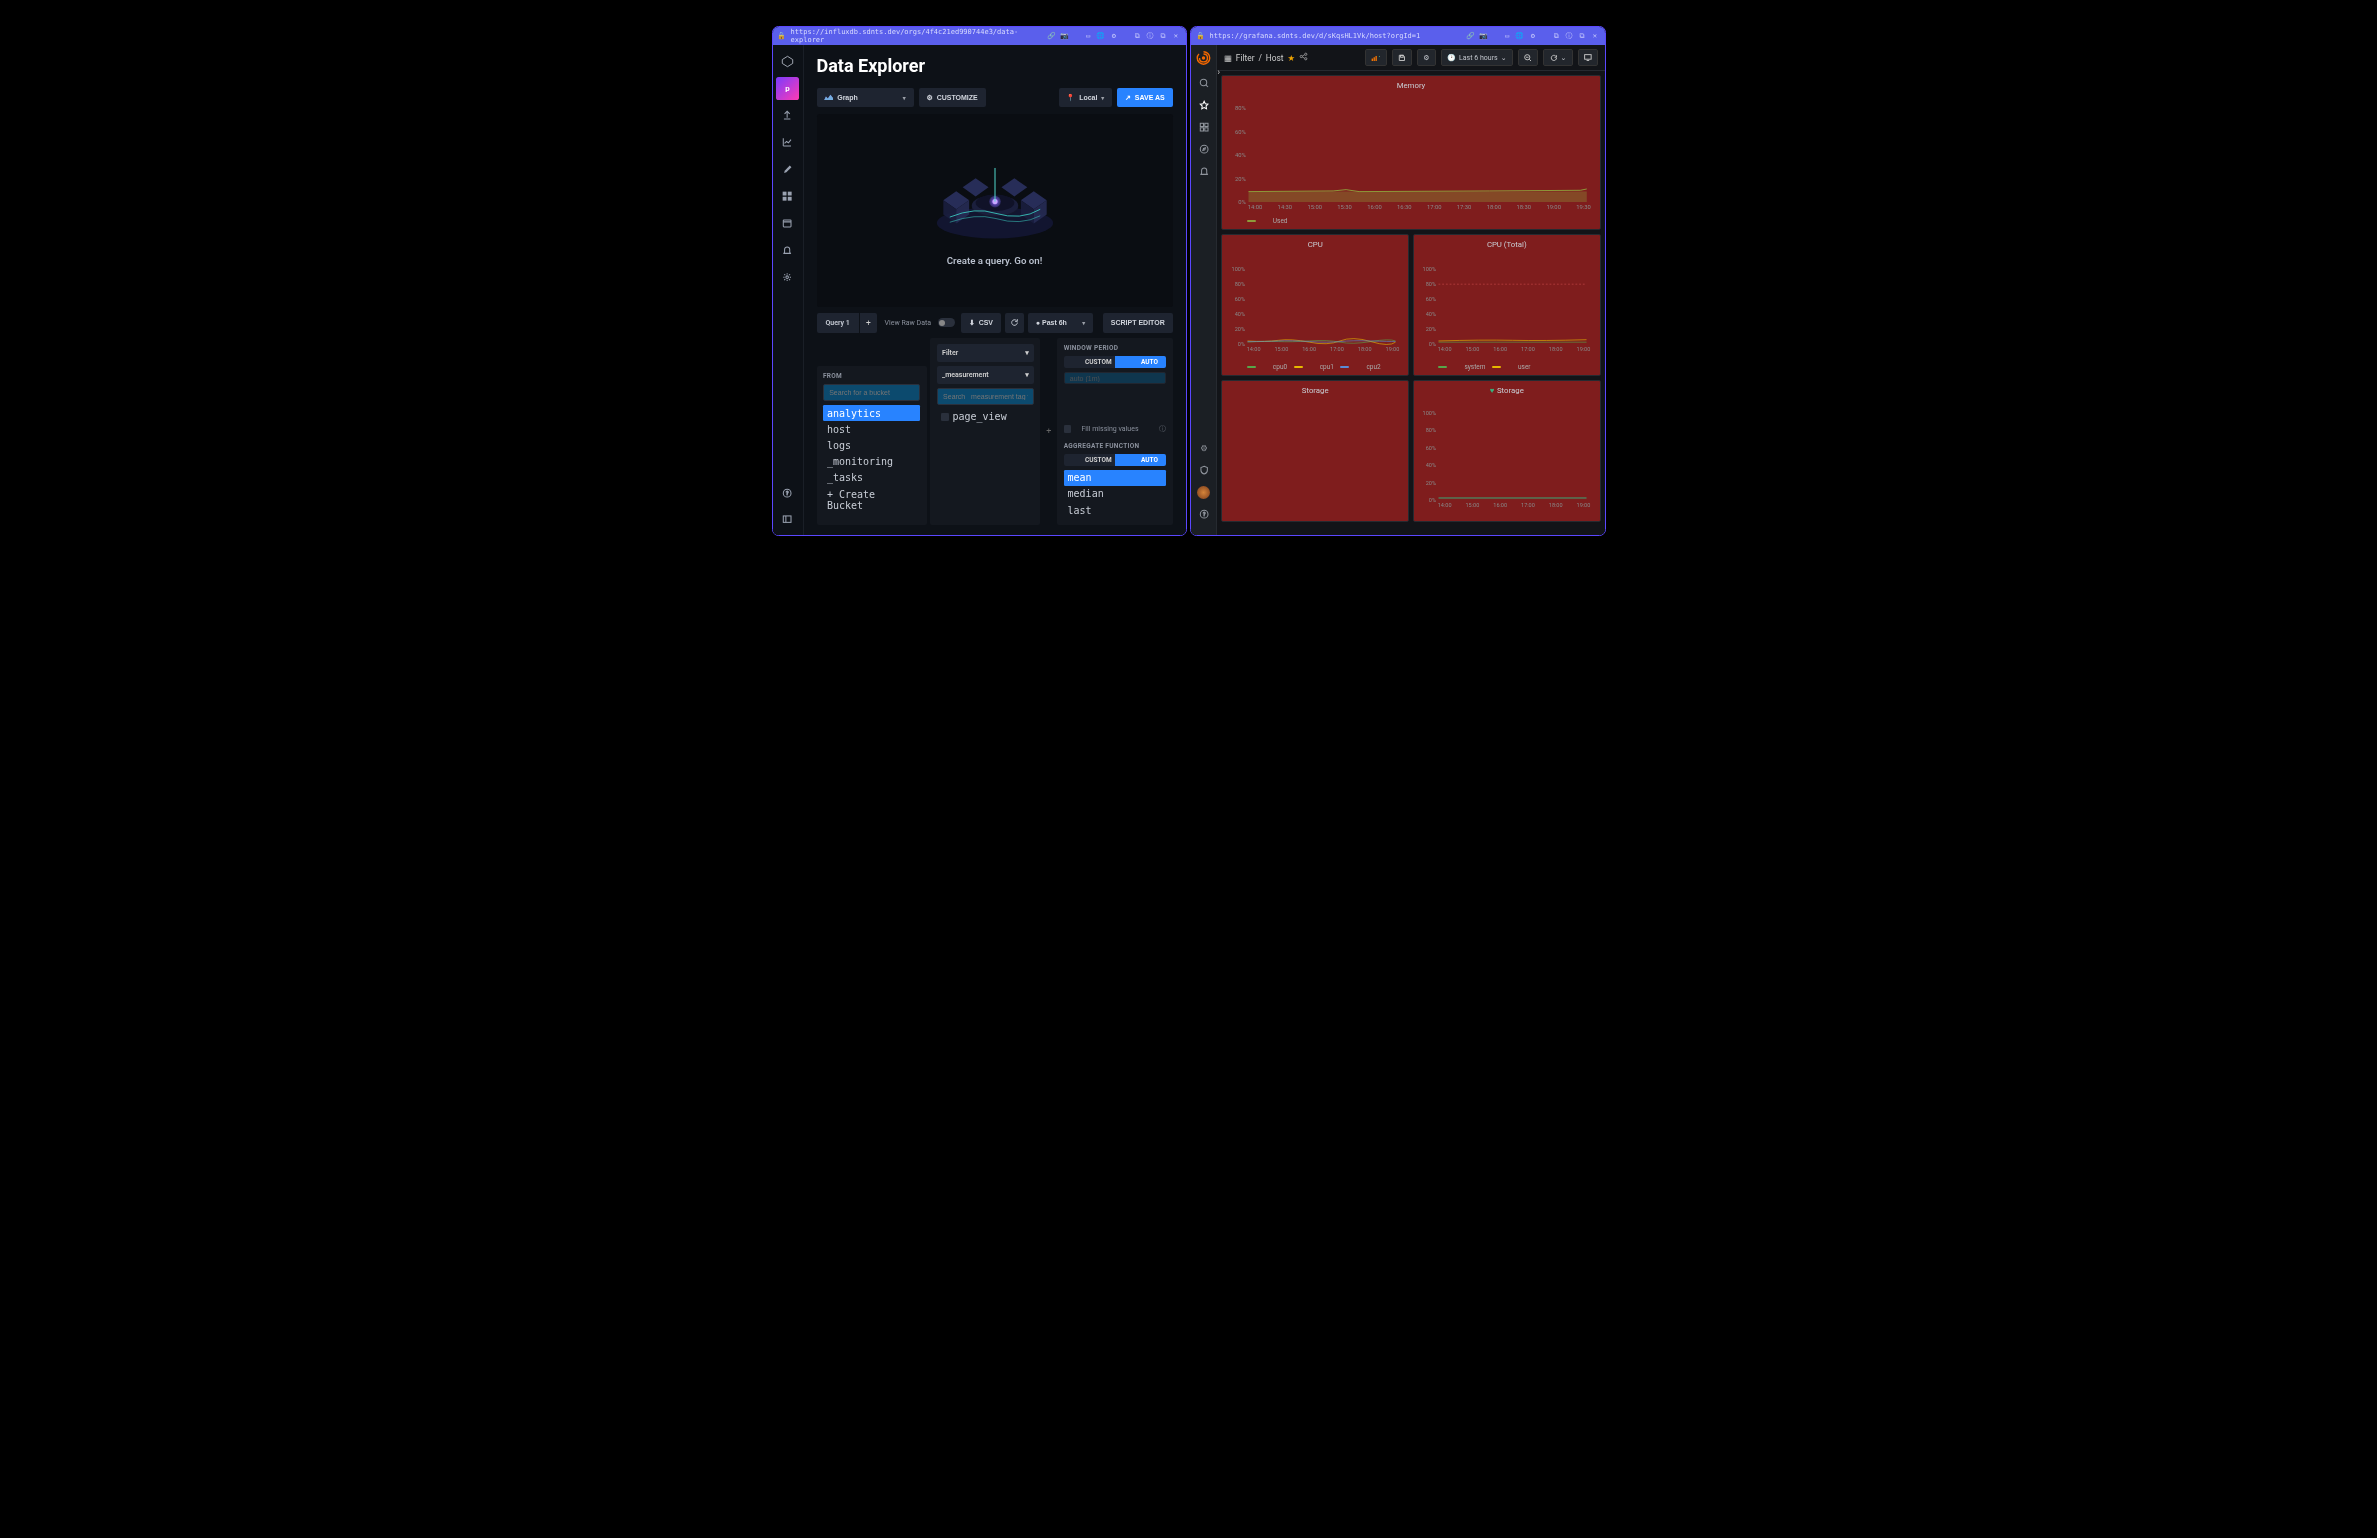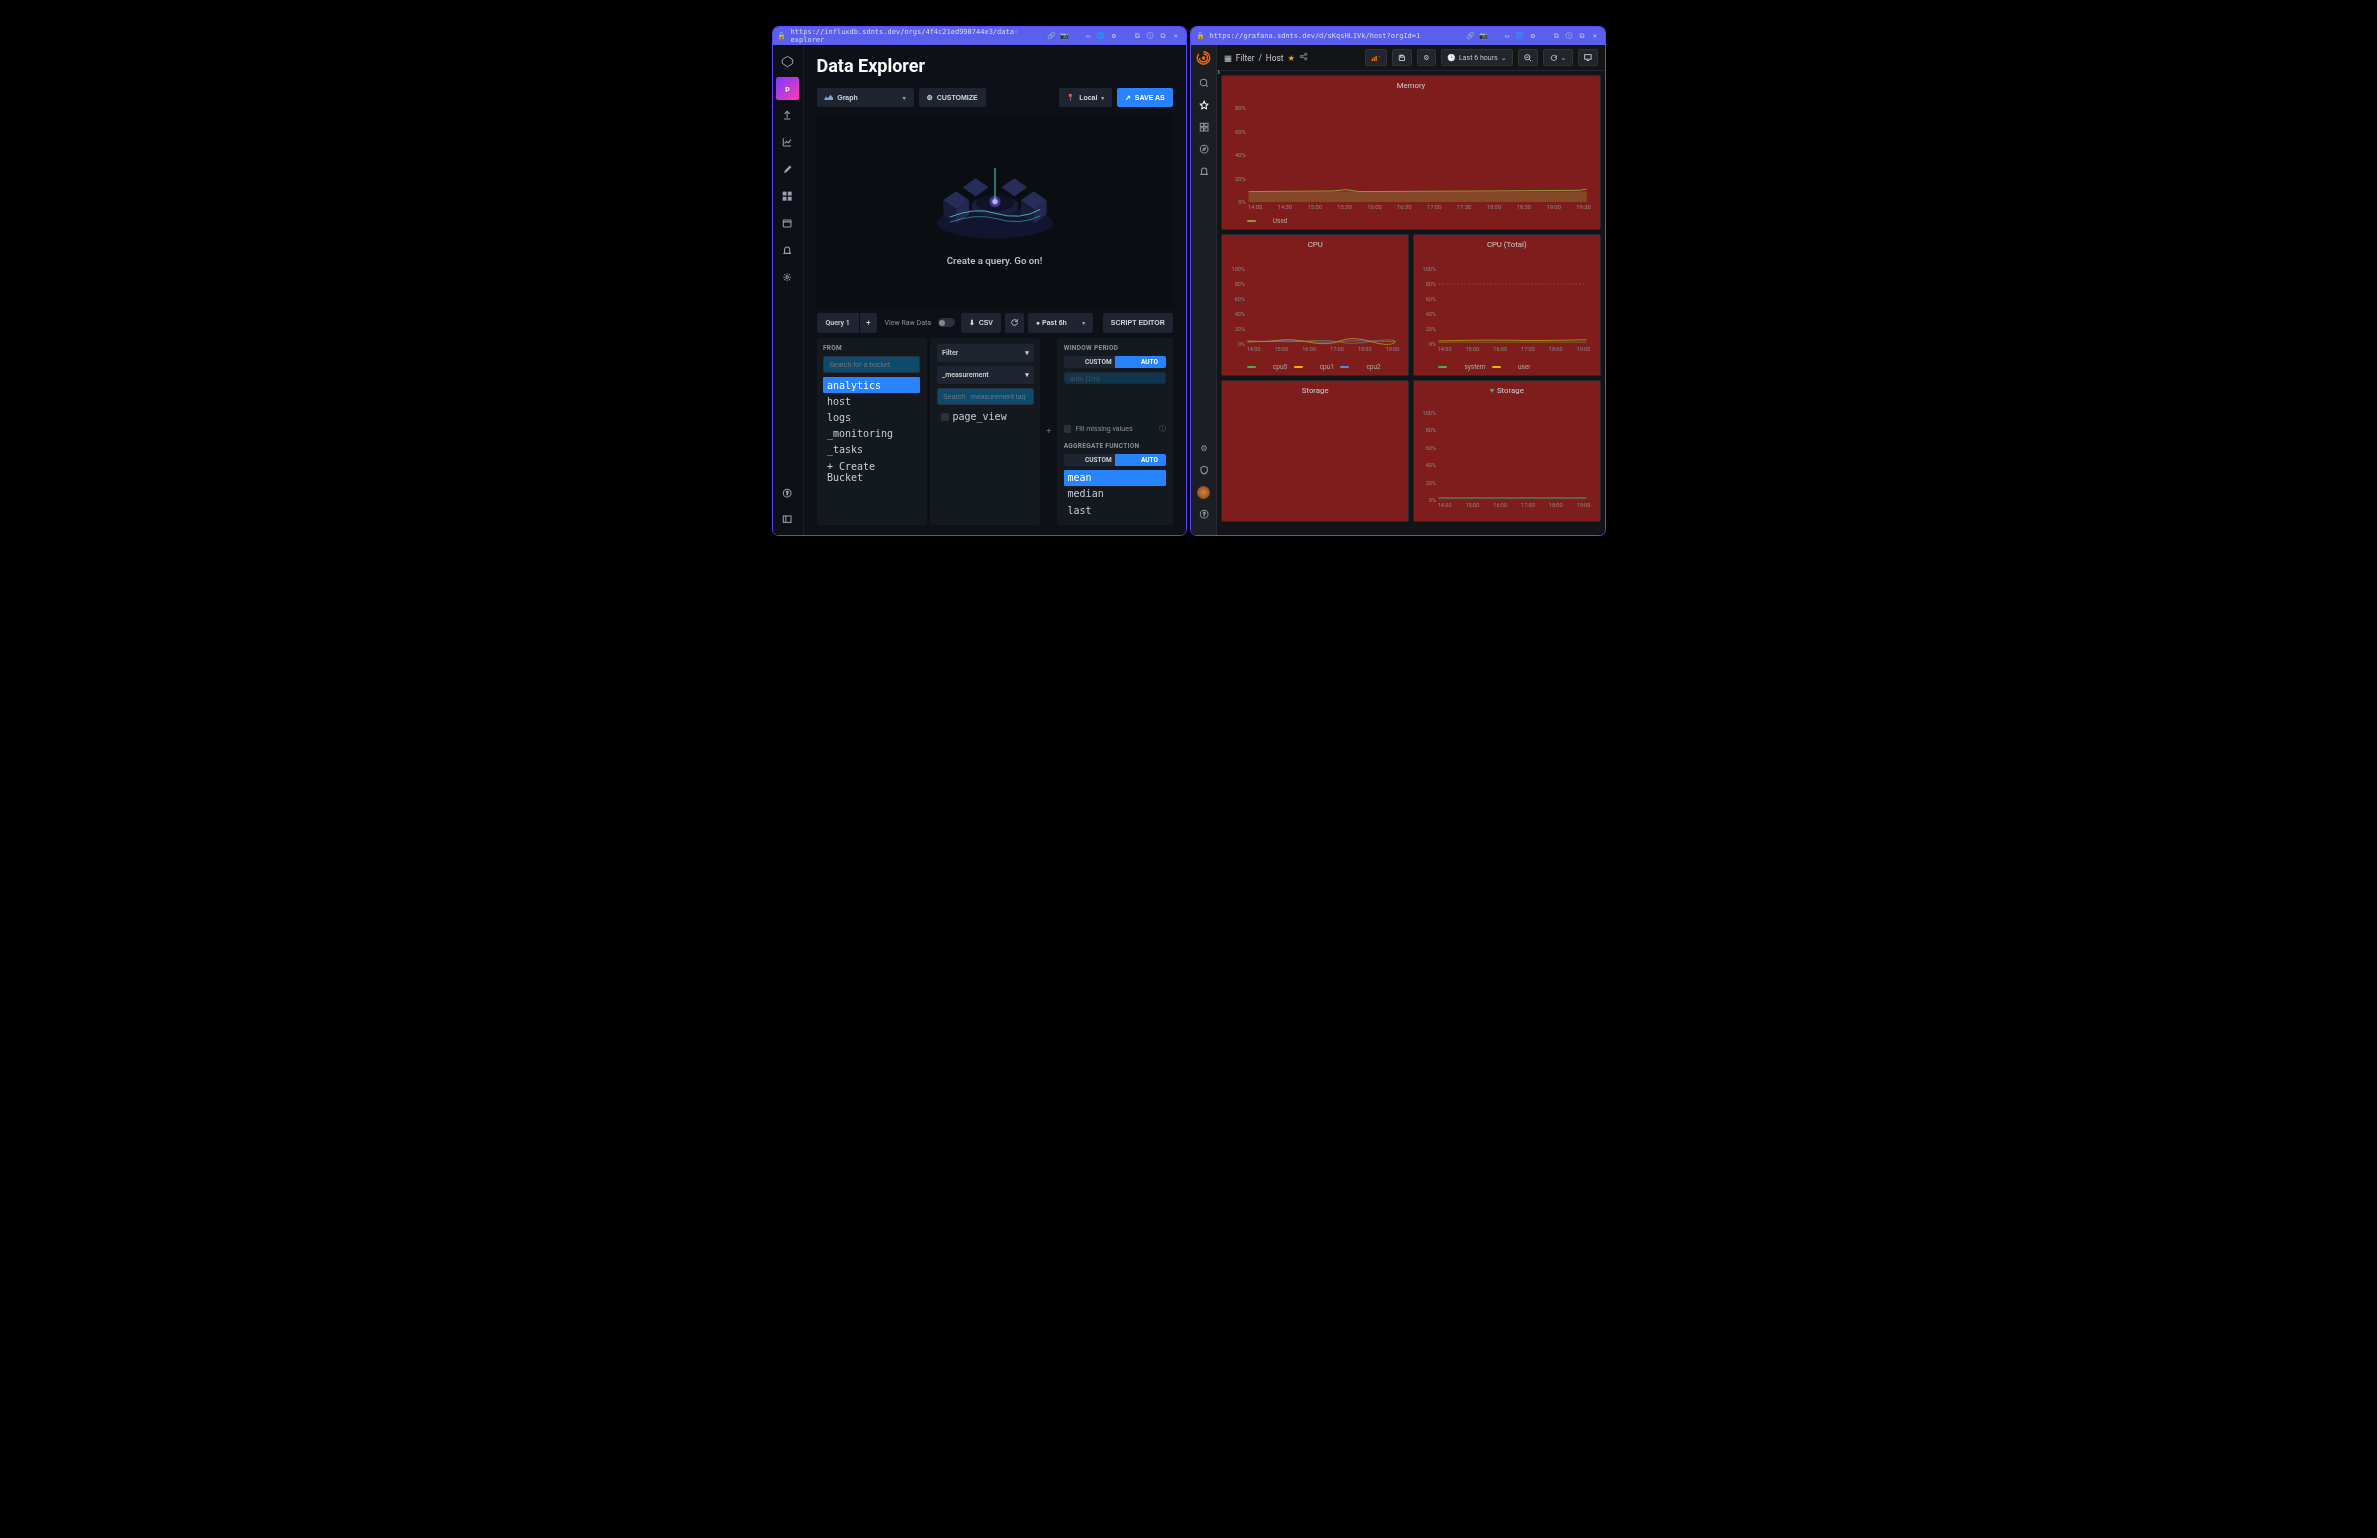--- a/index.html
+++ b/index.html
@@ -150,21 +150,21 @@
   .builder { display: flex; gap: 3.9px; margin-top: 5.2px; height: 187px; }
   .builder-col {
     background: #14181f;
     border-radius: 1.9px;
     padding: 6.5px;
     display: flex;
     flex-direction: column;
     gap: 3.9px;
     font-size: 7px;
   }
-  .col-from { width: 110px; }
+  .col-from { width: 110px; margin-top: 28px; }
   .col-filter { width: 110px; }
   .col-agg { flex: 1; }
   .lbl { font-size: 6.5px; letter-spacing: 0.3px; color: #8a909c; font-weight: 700; }
   .search-inp {
     width: 100%;
     background: #0c4a6e;
     border: 0.6px solid #2a303c;
     color: #d0d4dc;
     height: 17px;
     border-radius: 1.9px;
@@ -184,21 +184,21 @@
     background: #1e2430;
     height: 18px;
     border-radius: 1.9px;
     display: flex;
     align-items: center;
     justify-content: space-between;
     padding: 0 5.2px;
     font-size: 7px;
     font-weight: 600;
   }
-  .chk { display: flex; align-items: center; gap: 4px; font-size: 7px; color: #8a909c; margin-top: 36px; }
+  .chk { display: flex; align-items: center; gap: 10px; font-size: 7px; color: #8a909c; margin-top: 36px; }
   .chkbox { width: 7.8px; height: 7.8px; background: #2a303c; border-radius: 1.3px; }
   .seg2 {
     display: flex;
     border-radius: 1.9px;
     overflow: hidden;
     height: 17px;
   }
   .seg2 > div {
     flex: 1;
     display: flex;

